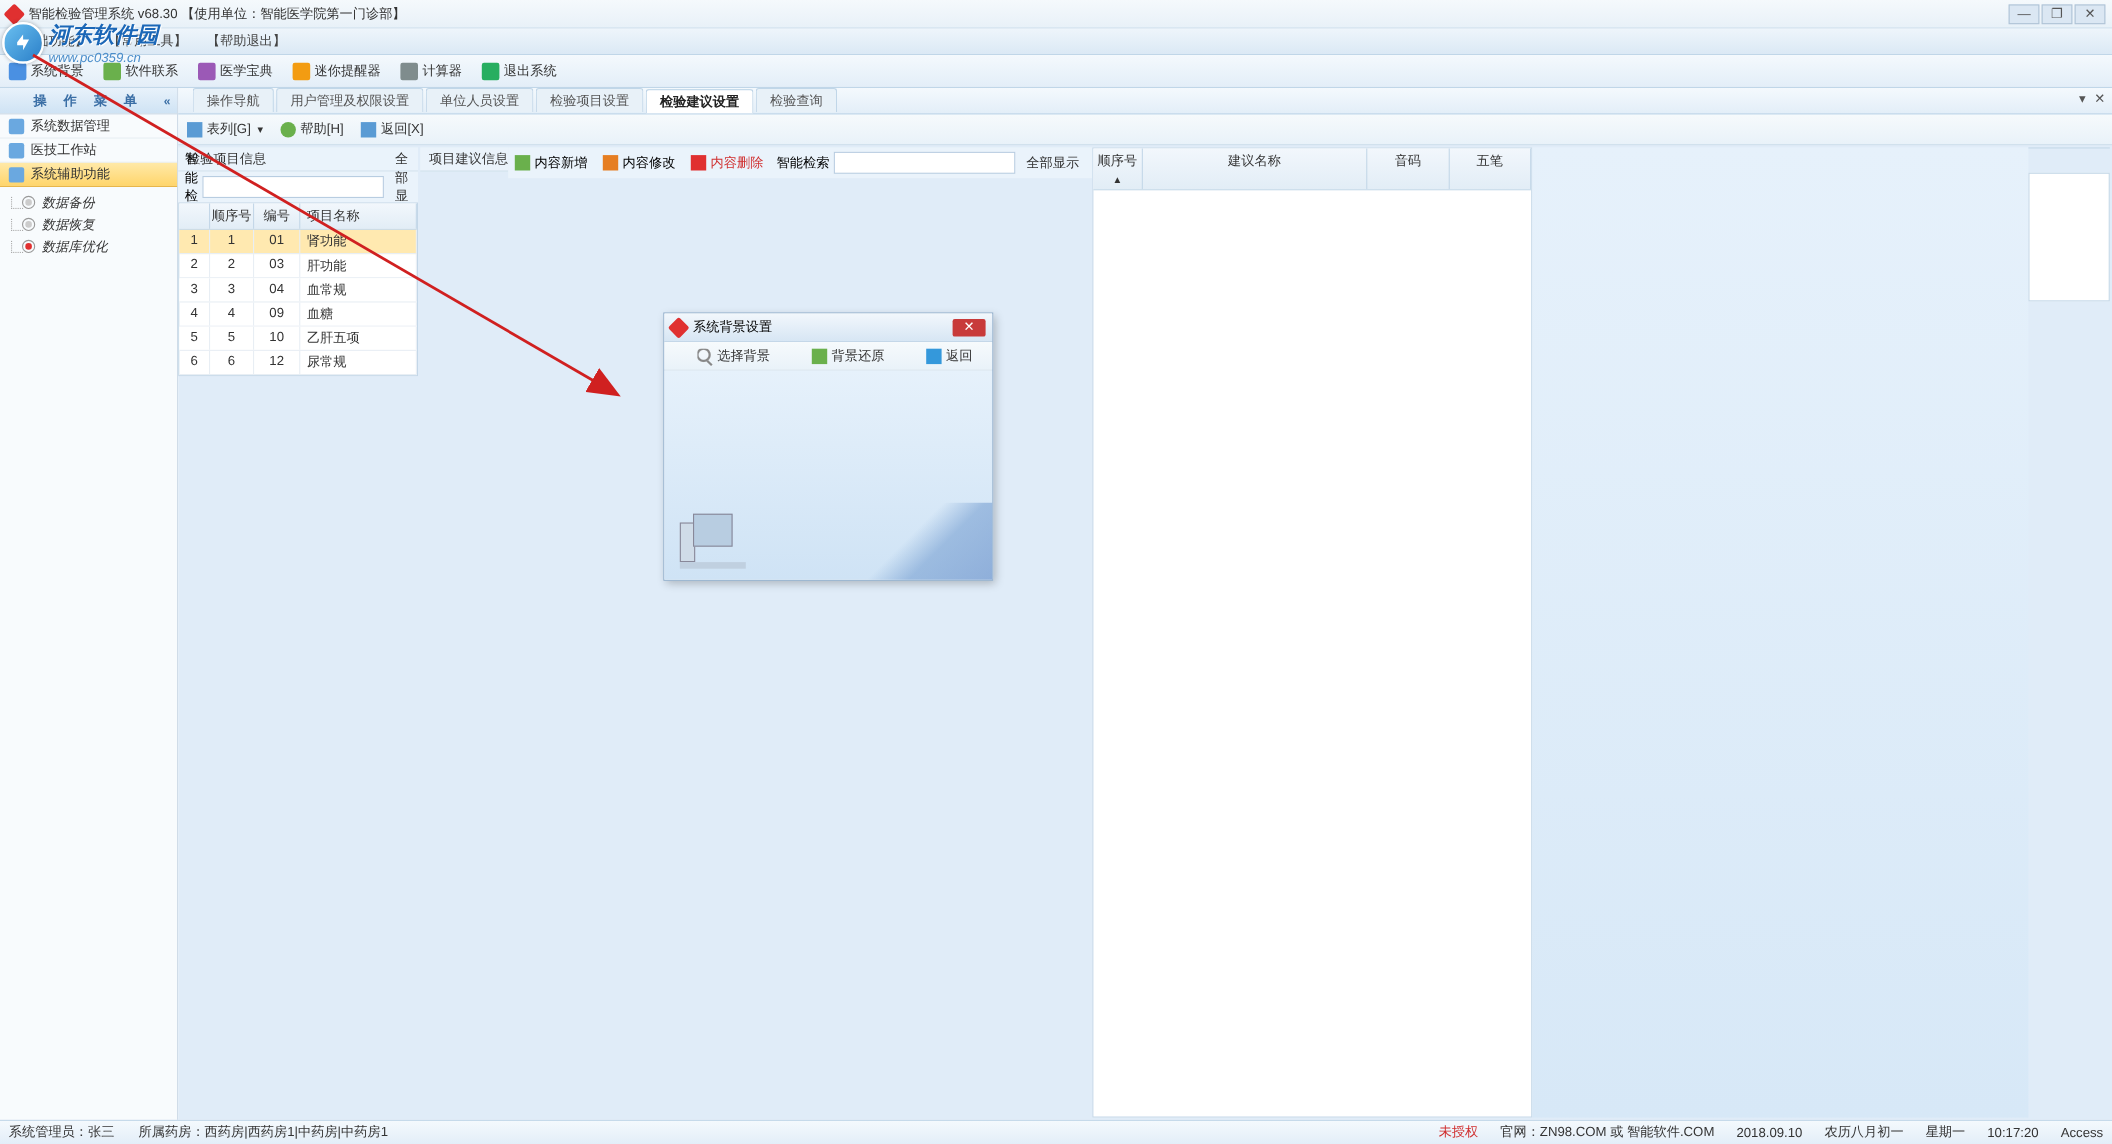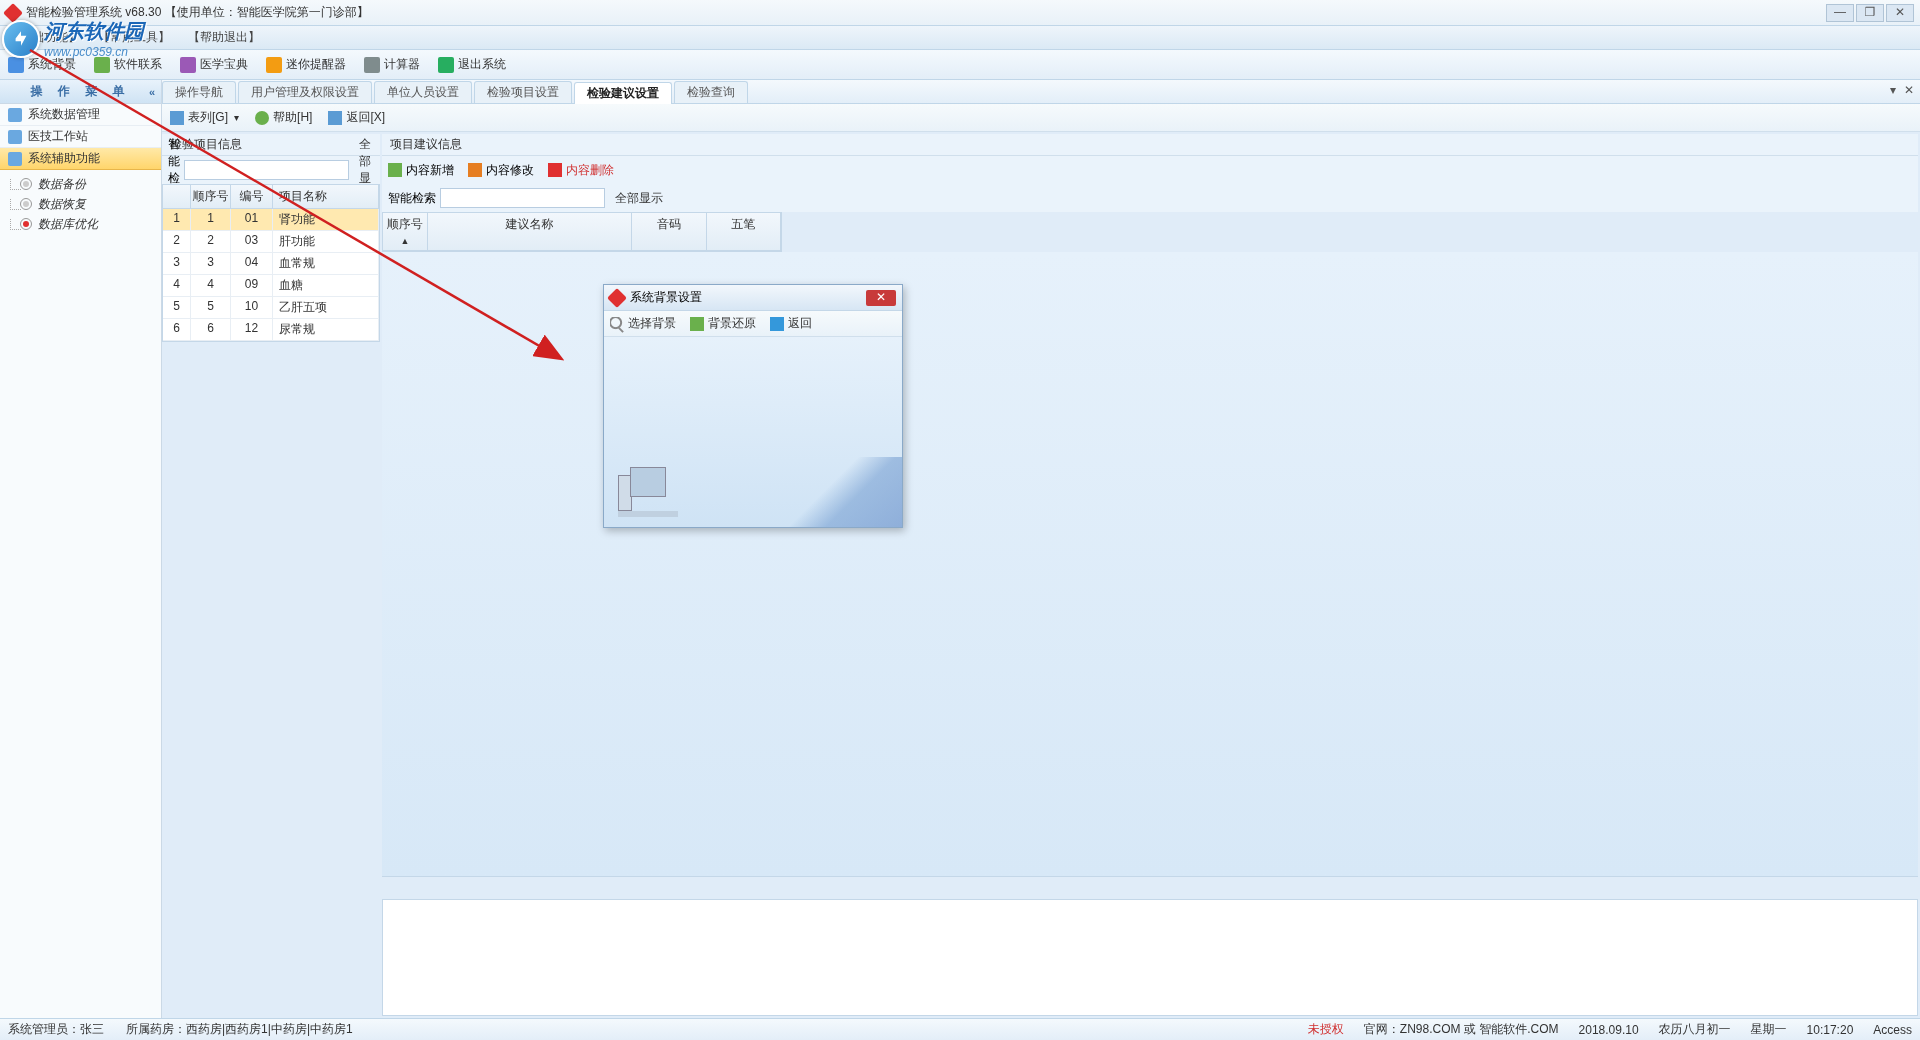--- a/index.html
+++ b/index.html
@@ -37,34 +37,34 @@
 .sidebar-item .sicon { width: 14px; height: 14px; background: #6aa8e0; border-radius: 2px; }
 .sidebar-item.active { background: linear-gradient(#ffe9a8,#ffd56b); border-bottom: 1px solid #e8b64a; }
 .tree { padding: 4px 0 4px 20px; }
 .tree-item { height: 20px; display: flex; align-items: center; gap: 6px; cursor: pointer; color: #333; position: relative; font-style: italic; }
 .tree-item::before { content: ""; position: absolute; left: -10px; width: 10px; height: 10px; border-left: 1px dotted #aaa; border-bottom: 1px dotted #aaa; }
 .tree-item .bullet { width: 12px; height: 12px; border: 1px solid #999; border-radius: 50%; display: flex; align-items: center; justify-content: center; }
 .tree-item .bullet.red::after { content:""; width:6px; height:6px; background:#e03030; border-radius:50%; }
 .tree-item .bullet.gray::after { content:""; width:6px; height:6px; background:#ccc; border-radius:50%; }
 
 .content { flex: 1; display: flex; flex-direction: column; background: #e0ecf8; }
-.tabs { height: 24px; background: linear-gradient(#f4f9fd,#e3eef8); display: flex; align-items: center; padding-left: 0; border-bottom: 1px solid #c0d6e8; position: relative; }
+.tabs { height: 24px; background: linear-gradient(#f4f9fd,#e3eef8); display: flex; align-items: flex-start; padding-left: 13px; border-bottom: 1px solid #c0d6e8; position: relative; }
 .tab { height: 22px; padding: 0 12px; display: flex; align-items: center; border: 1px solid #c0d6e8; border-bottom: none; background: #e8f1f8; color: #555; margin-right: 2px; border-radius: 3px 3px 0 0; cursor: pointer; }
 .tab.active { background: #fff; color: #222; font-weight: bold; position: relative; top: 1px; }
 .tabs .tab-controls { position: absolute; right: 4px; top: 4px; display: flex; gap: 2px; }
 .tabs .tab-controls span { width: 14px; height: 14px; color: #555; cursor: pointer; text-align: center; line-height: 12px; }
 
 .subtoolbar { height: 28px; background: linear-gradient(#f6fafc,#e9f2f9); display: flex; align-items: center; padding: 0 8px; gap: 16px; border-bottom: 1px solid #d0dfec; }
 .subtoolbar .stb { display: flex; align-items: center; gap: 4px; cursor: pointer; color: #333; }
 .st-icon { width: 14px; height: 14px; display: inline-block; }
 .i-grid { background: #5a9bd4; } .i-help { background: #6ab04c; border-radius: 50%; } .i-back { background: #5a9bd4; }
 
 .panels { flex: 1; display: flex; gap: 2px; padding: 2px 2px 2px 0; min-height: 0; }
 .left-panel { width: 218px; display: flex; flex-direction: column; }
-.right-panel { flex: 1; display: flex; flex-direction: column; min-width: 0; }
+.right-panel { flex: 1; display: flex; flex-direction: row; min-width: 0; }
 .panel-title { height: 22px; background: #eaf3fb; color: #333; padding-left: 8px; display: flex; align-items: center; border-bottom: 1px solid #d0dfec; }
 .search-row { height: 28px; display: flex; align-items: center; padding: 0 6px; gap: 4px; background: #eaf3fb; }
 .search-row input { height: 20px; border: 1px solid #b8cde1; padding: 0 4px; flex: 1; }
 .search-row .sbtn { padding: 2px 6px; color: #333; cursor: pointer; }
 
 .grid { border: 1px solid #c4d7e8; background: #fff; }
 .grid-head { display: flex; background: linear-gradient(#f2f7fc,#e2edf6); border-bottom: 1px solid #c4d7e8; }
 .grid-head div { border-right: 1px solid #c4d7e8; padding: 3px 0; text-align: center; color: #333; }
 .grid-row { display: flex; border-bottom: 1px solid #e8eef4; }
 .grid-row:nth-child(odd) { background: #fff; }
@@ -83,21 +83,21 @@
 .desc-box { height: 140px; display: flex; flex-direction: column; border-top: 1px solid #c4d7e8; }
 .desc-tab { height: 22px; display: flex; }
 .desc-tab span { padding: 3px 10px; border: 1px solid #c4d7e8; background: #fff; border-bottom: none; margin-left: 4px; margin-top: 31px; }
 .desc-body { flex: 1; background: #fff; border: 1px solid #c4d7e8; }
 
 .dialog-overlay { position: absolute; top: 284px; left: 603px; width: 300px; background: #fff; border: 1px solid #8aa9c8; box-shadow: 2px 3px 8px rgba(0,0,0,.25); z-index: 100; }
 .dlg-title { height: 26px; background: linear-gradient(#f2f7fc,#d7e6f4); display: flex; align-items: center; padding: 0 6px; gap: 6px; border-bottom: 1px solid #c4d7e8; }
 .dlg-title .dlg-icon { width: 14px; height: 14px; background: #e03030; border-radius: 2px; transform: rotate(45deg); }
 .dlg-title .dlg-close { margin-left: auto; width: 30px; height: 16px; background: #c83a3a; color: #fff; text-align: center; border-radius: 2px; cursor: pointer; line-height: 15px; }
 .dlg-toolbar { height: 26px; display: flex; align-items: center; padding: 0 6px; gap: 14px; background: linear-gradient(#f6fafc,#e9f2f9); border-bottom: 1px solid #d0dfec; }
-.dlg-toolbar .dbtn { display: flex; align-items: center; gap: 4px; cursor: pointer; color: #333; }
+.dlg-toolbar .dbtn { display: flex; align-items: center; gap: 4px; cursor: pointer; color: #333; margin-left: 24px; }
 .di { width: 14px; height: 14px; display: inline-block; }
 .di-search { background: radial-gradient(circle at 40% 40%, transparent 4px, #888 5px, #888 6px, transparent 7px); position: relative; }
 .di-search::after { content:""; position:absolute; right:0; bottom:0; width:6px; height:2px; background:#888; transform: rotate(45deg); }
 .di-restore { background: #6ab04c; } .di-back2 { background: #3498db; }
 .dlg-body { height: 190px; background: linear-gradient(#e6f1fb,#cfe3f5); position: relative; }
 .dlg-body .pc { position: absolute; bottom: 10px; left: 14px; width: 60px; height: 50px; }
 .dlg-body .pc .monitor { width: 36px; height: 30px; background: #b8cde1; border: 1px solid #889; position: absolute; top: 0; left: 12px; }
 .dlg-body .pc .tower { width: 14px; height: 36px; background: #d0dce8; border: 1px solid #889; position: absolute; bottom: 6px; left: 0; }
 .dlg-body .pc .base { width: 60px; height: 6px; background: #c0d0e0; position: absolute; bottom: 0; }
 .dlg-body .hands { position: absolute; bottom: 0; right: 0; width: 120px; height: 70px; background: linear-gradient(135deg, transparent 40%, rgba(120,160,210,.6) 60%, rgba(100,140,200,.6)); border-top-left-radius: 60px; }

